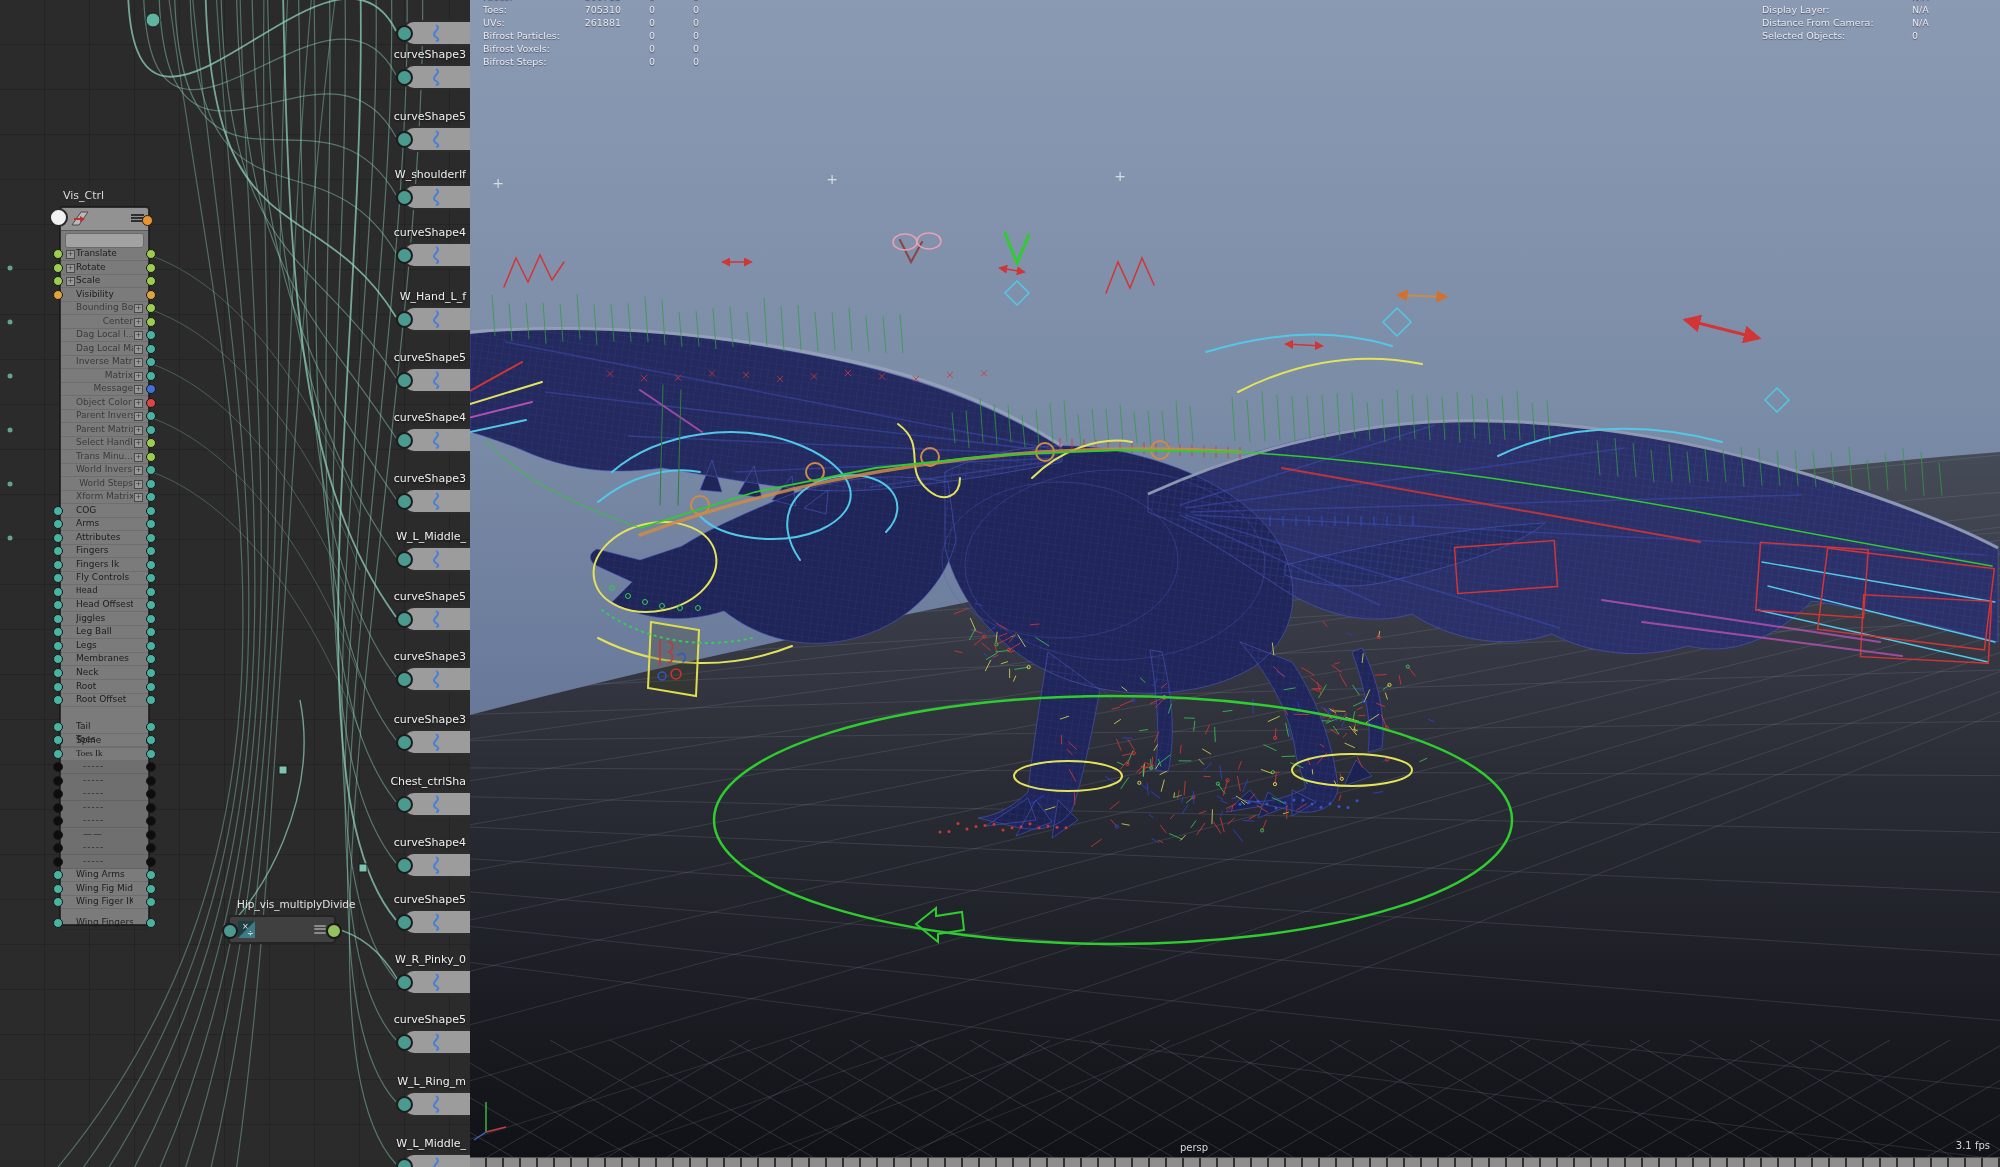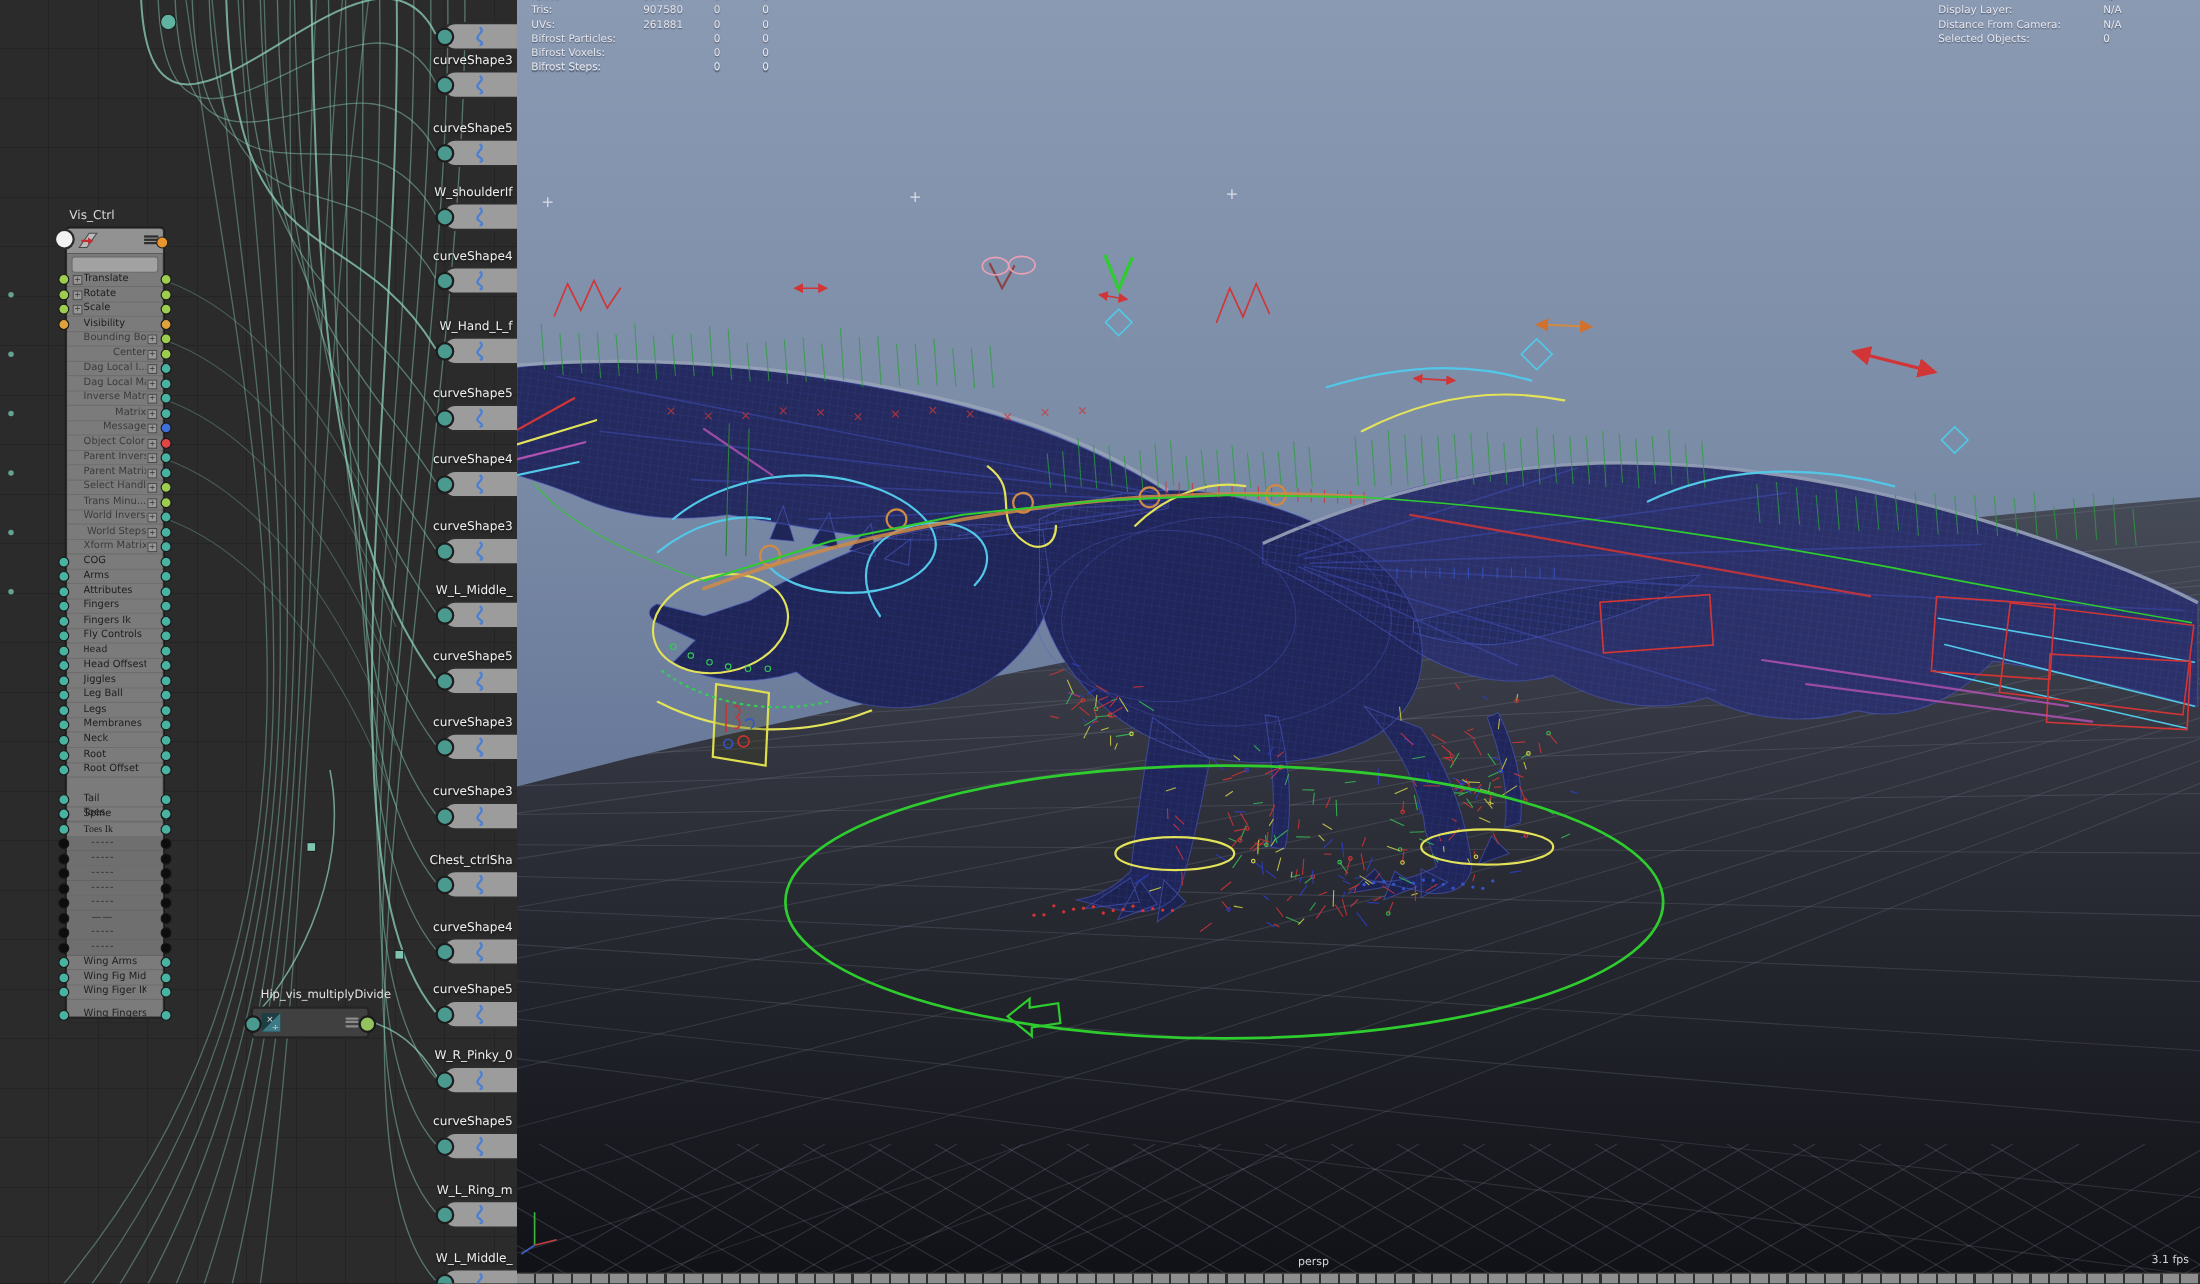--- a/index.html
+++ b/index.html
@@ -1264,22 +1264,22 @@
     </svg>
 
     <div id="hud-left" class="hud">
         <div class="hrow clip">
           <span class="hl">Faces:</span>
           <span class="v1">300715</span>
           <span class="v2">0</span>
           <span class="v3">0</span>
         </div>
         <div class="hrow">
-          <span class="hl">Tris:</span>
-          <span class="v1">907580</span>
+          <span class="hl">Toes:</span>
+          <span class="v1">705310</span>
           <span class="v2">0</span>
           <span class="v3">0</span>
         </div>
         <div class="hrow">
           <span class="hl">UVs:</span>
           <span class="v1">261881</span>
           <span class="v2">0</span>
           <span class="v3">0</span>
         </div>
         <div class="hrow">

